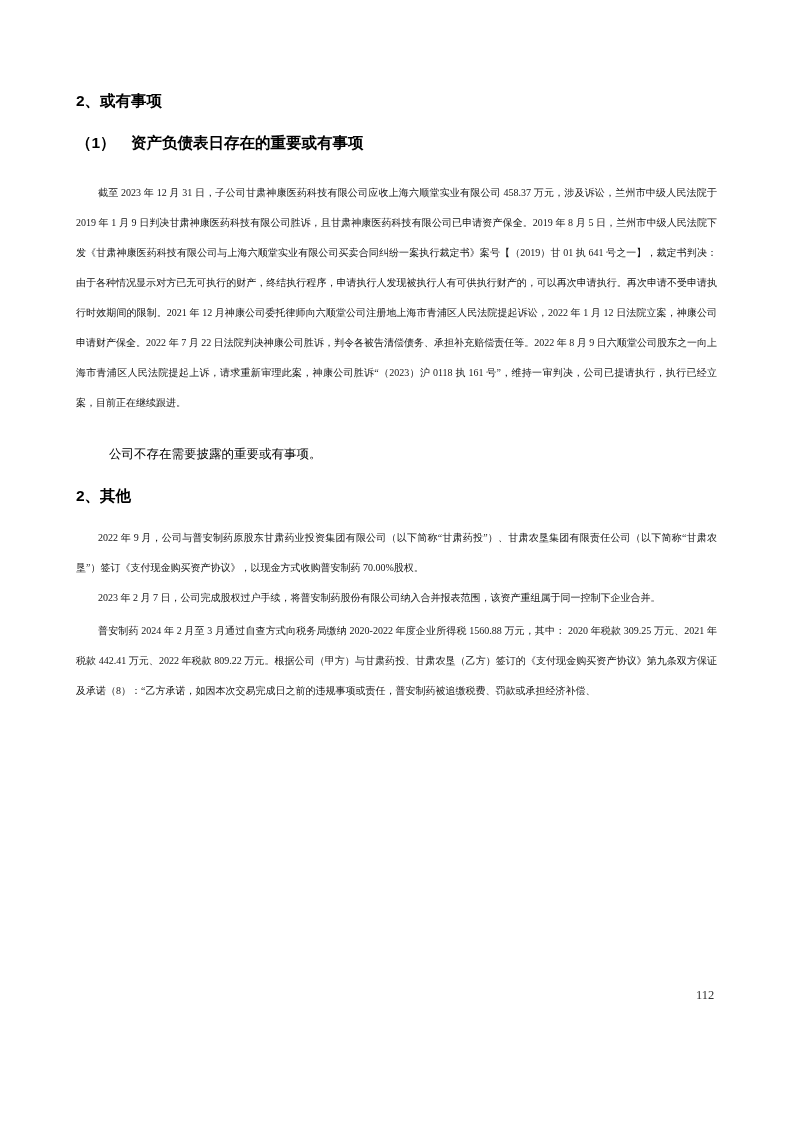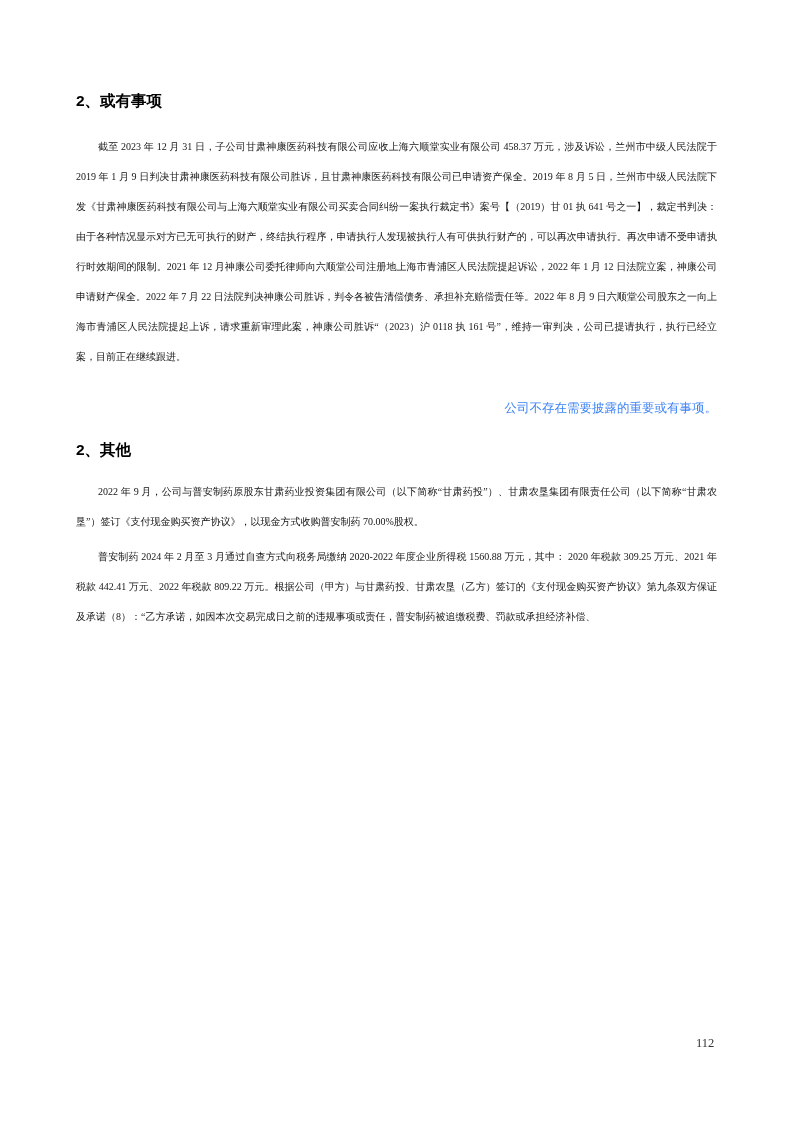--- a/index.html
+++ b/index.html
@@ -40,57 +40,60 @@
   .heading-4 { margin-bottom: 16px; }
   .heading-5 { margin-bottom: 16px; }
   p.body {
     font-size: 10px;
     line-height: 30px;
     text-align: justify;
     text-indent: 2.2em;
     color: #141414;
   }
   p.para-1 { margin-bottom: 28px; }
-  p.para-2 { margin-bottom: 5px; }
+  p.para-2 { }
   p.para-3 { margin-bottom: 3px; }
   p.para-4 { margin-bottom: 0; }
   p.note {
     font-size: 12.5px;
     line-height: 17px;
-    color: #3b82f6;
+    color: #000000;
     margin-bottom: 22px;
-    text-align: right;
+    text-align: left;
+    margin-left: 33px;
   }
   .page-number {
     position: absolute;
-    top: 1036px;
+    top: 988px;
     left: 696px;
     font-size: 12.5px;
     color: #333333;
     font-family: "Liberation Serif", "DejaVu Serif", serif;
   }
 </style>
 </head>
 <body>
 
 <div class="page">
   <div class="content">
 
     <div class="h-sub heading-1">2、或有事项</div>
 
+    <div class="h-sub heading-2">（1）　资产负债表日存在的重要或有事项</div>
 
     <p class="body para-1">截至 2023 年 12 月 31 日，子公司甘肃神康医药科技有限公司应收上海六顺堂实业有限公司 458.37 万元，涉及诉讼，兰州市中级人民法院于 2019 年 1 月 9 日判决甘肃神康医药科技有限公司胜诉，且甘肃神康医药科技有限公司已申请资产保全。2019 年 8 月 5 日，兰州市中级人民法院下发《甘肃神康医药科技有限公司与上海六顺堂实业有限公司买卖合同纠纷一案执行裁定书》案号【（2019）甘 01 执 641 号之一】，裁定书判决：由于各种情况显示对方已无可执行的财产，终结执行程序，申请执行人发现被执行人有可供执行财产的，可以再次申请执行。再次申请不受申请执行时效期间的限制。2021 年 12 月神康公司委托律师向六顺堂公司注册地上海市青浦区人民法院提起诉讼，2022 年 1 月 12 日法院立案，神康公司申请财产保全。2022 年 7 月 22 日法院判决神康公司胜诉，判令各被告清偿债务、承担补充赔偿责任等。2022 年 8 月 9 日六顺堂公司股东之一向上海市青浦区人民法院提起上诉，请求重新审理此案，神康公司胜诉“（2023）沪 0118 执 161 号”，维持一审判决，公司已提请执行，执行已经立案，目前正在继续跟进。</p>
 
 
     <p class="note">公司不存在需要披露的重要或有事项。</p>
 
 
     <div class="h-sub heading-5">2、其他</div>
 
     <p class="body para-2">2022 年 9 月，公司与普安制药原股东甘肃药业投资集团有限公司（以下简称“甘肃药投”）、甘肃农垦集团有限责任公司（以下简称“甘肃农垦”）签订《支付现金购买资产协议》，以现金方式收购普安制药 70.00%股权。</p>
 
+    <p class="body para-3">2023 年 2 月 7 日，公司完成股权过户手续，将普安制药股份有限公司纳入合并报表范围，该资产重组属于同一控制下企业合并。</p>
 
     <p class="body para-4">普安制药 2024 年 2 月至 3 月通过自查方式向税务局缴纳 2020-2022 年度企业所得税 1560.88 万元，其中： 2020 年税款 309.25 万元、2021 年税款 442.41 万元、2022 年税款 809.22 万元。根据公司（甲方）与甘肃药投、甘肃农垦（乙方）签订的《支付现金购买资产协议》第九条双方保证及承诺（8）：“乙方承诺，如因本次交易完成日之前的违规事项或责任，普安制药被追缴税费、罚款或承担经济补偿、</p>
 
   </div>
 
   <div class="page-number">112</div>
 </div>
 
 </body></html>

